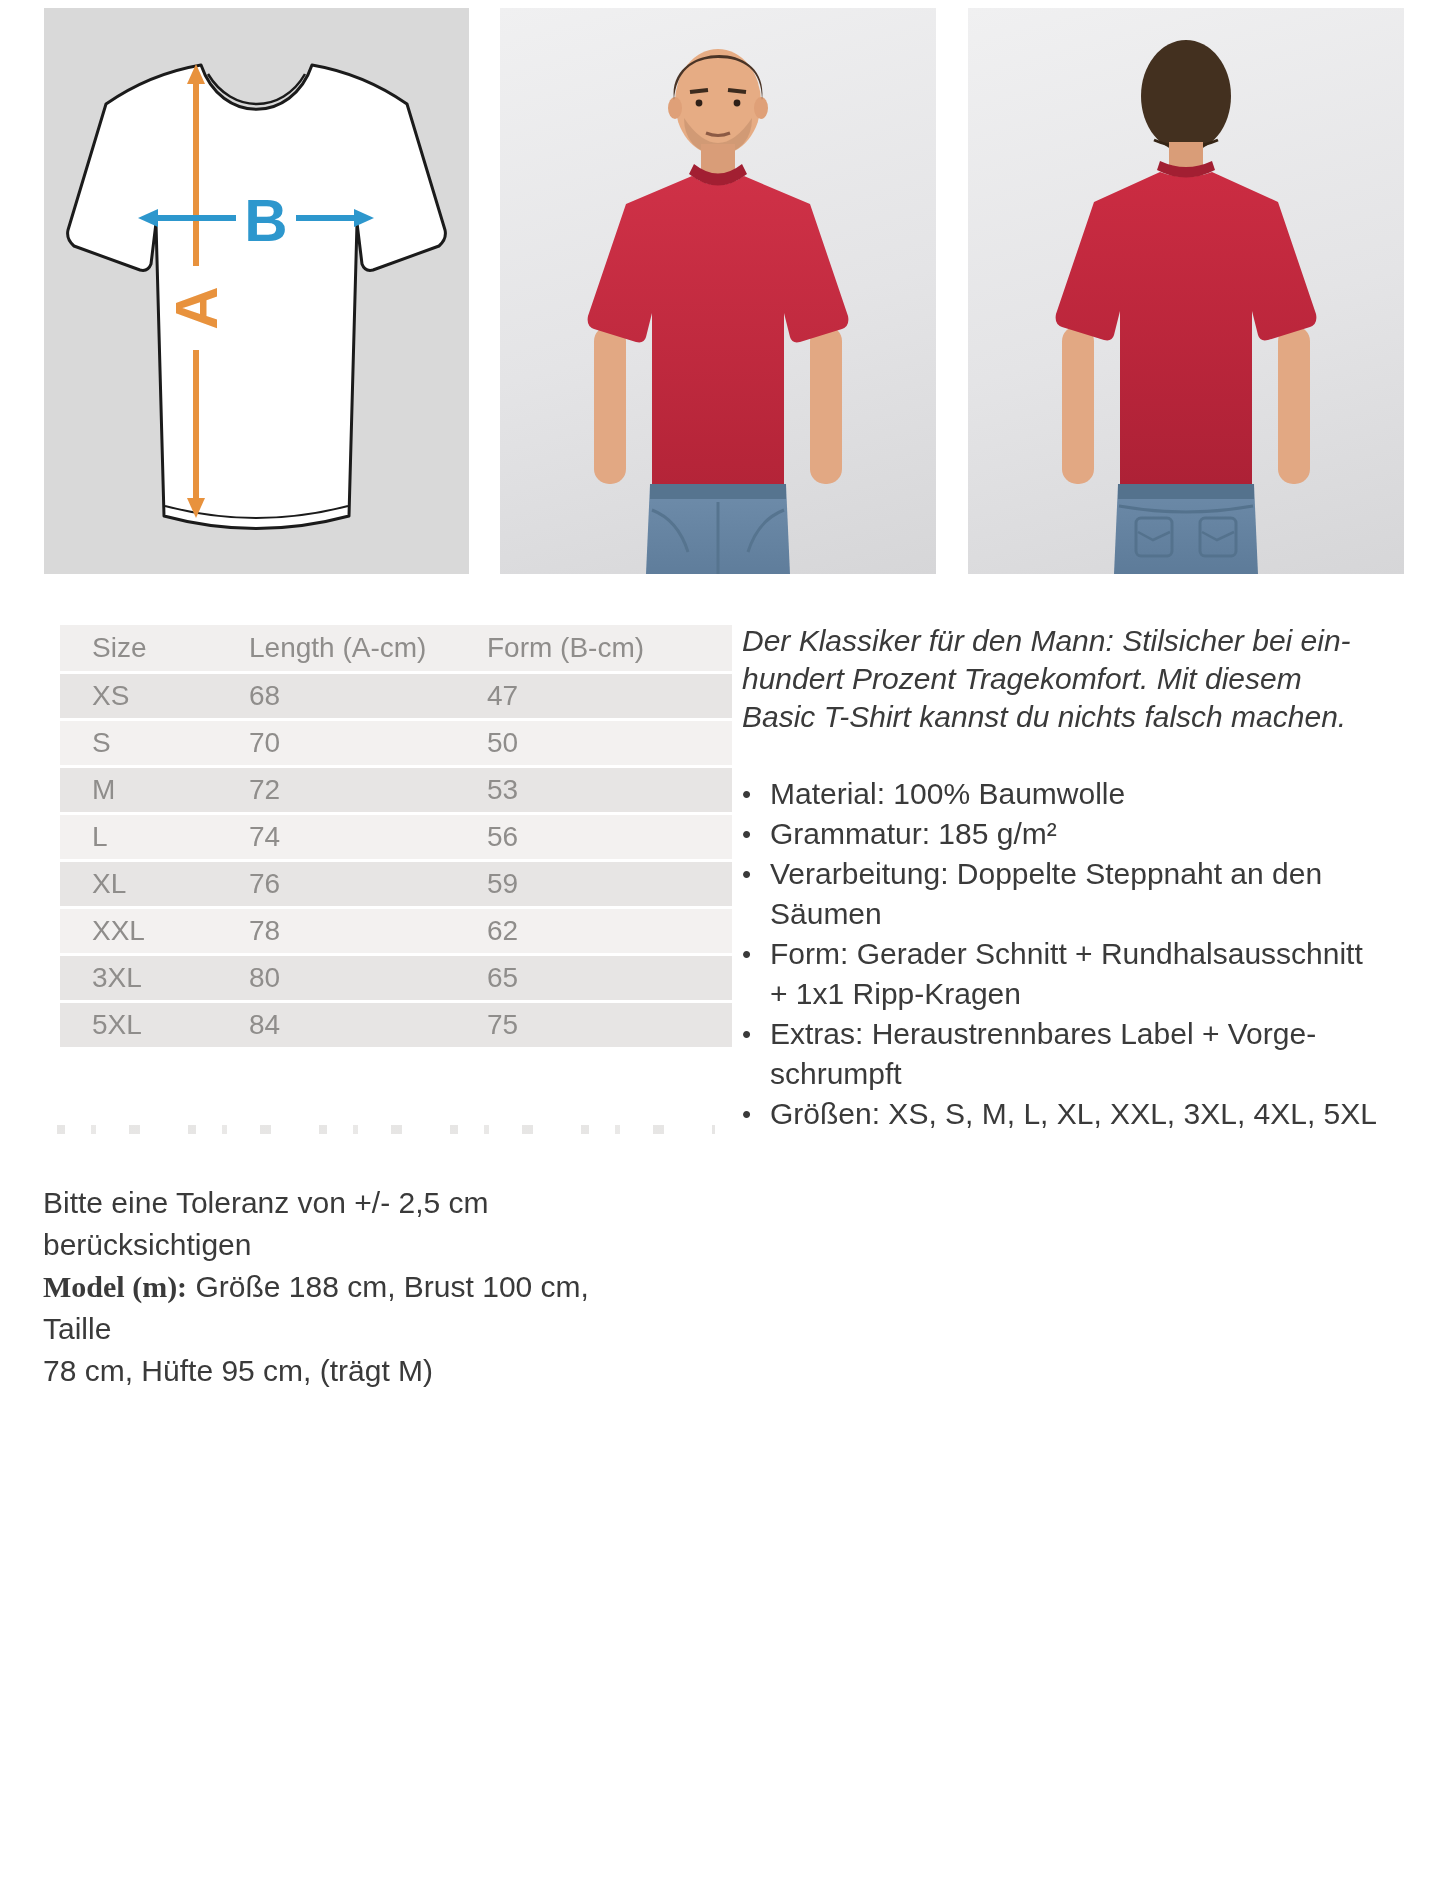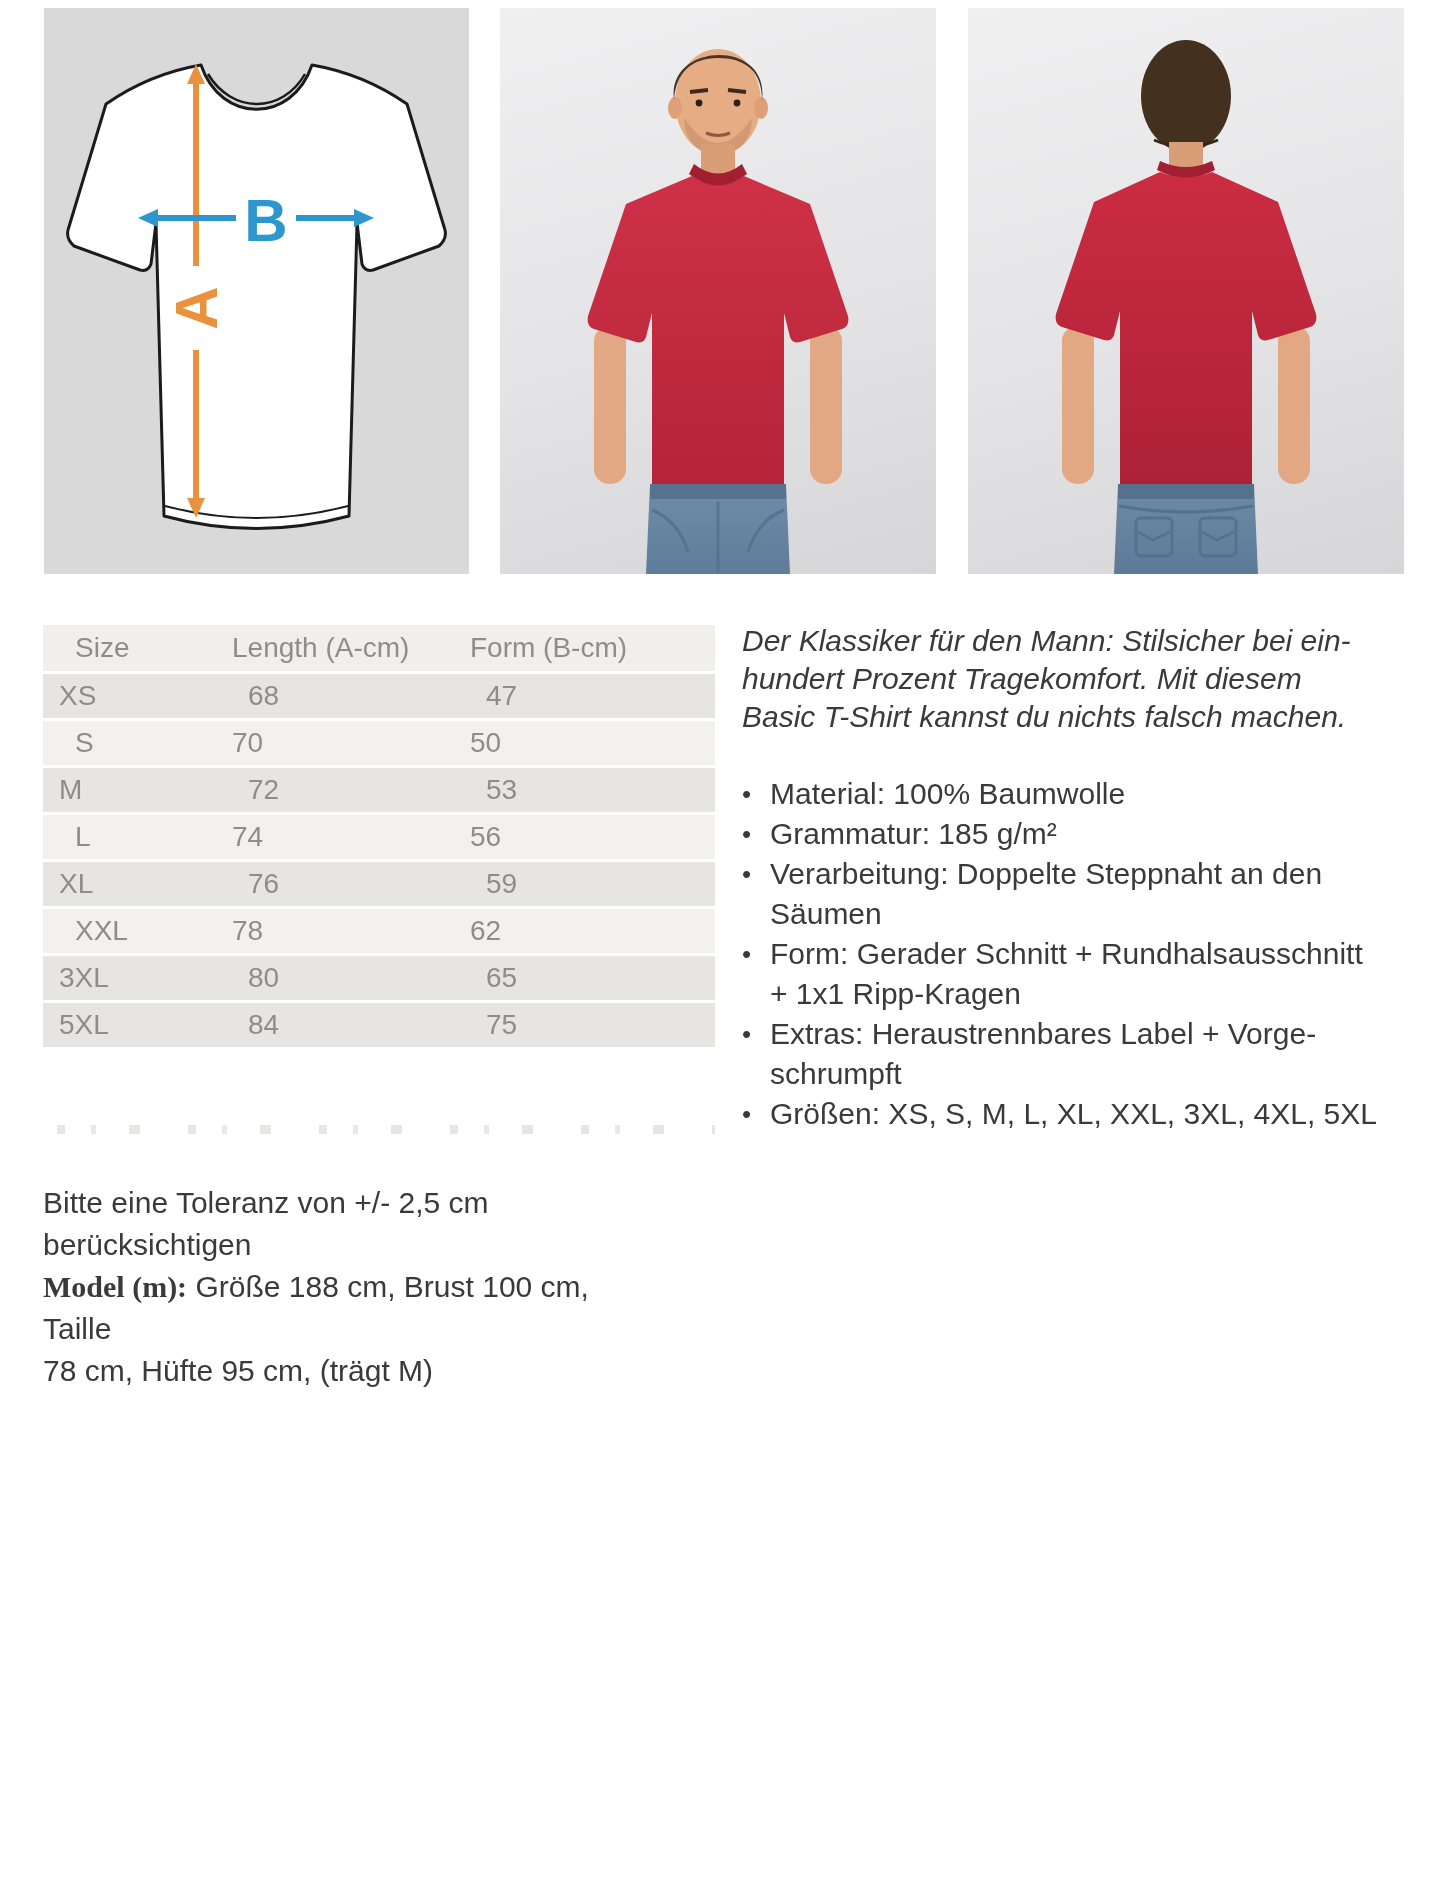--- a/index.html
+++ b/index.html
@@ -21,27 +21,27 @@
     font-family:"Liberation Sans","DejaVu Sans",sans-serif;
     color:var(--body-text);
   }
   .panel{position:absolute;top:8px;height:566px;overflow:hidden;}
   .panel svg{display:block;width:100%;height:100%;}
   #diagram-panel{left:44px;width:425px;background:var(--diagram-bg);}
   #front-panel{left:500px;width:436px;background:linear-gradient(165deg,#f0f0f1 0%,#e4e4e6 55%,#d6d6d8 100%);}
   #back-panel{left:968px;width:436px;background:linear-gradient(165deg,#f0f0f1 0%,#e4e4e6 55%,#d6d6d8 100%);}
 
   
-  #size-table-wrap{position:absolute;left:43px;top:625px;width:672px;}
+  #size-table-wrap{position:absolute;left:60px;top:625px;width:672px;}
   table{border-collapse:collapse;width:672px;font-size:28px;color:var(--table-text);}
   th,td{font-weight:400;text-align:left;height:47px;vertical-align:middle;border-bottom:3px solid #fff;}
   th:first-child,td:first-child{width:189px;padding-left:32px;}
   th:nth-child(2),td:nth-child(2){width:238px;}
   thead th{background:var(--table-head-bg);}
-  tbody tr.odd td{background:var(--row-odd);padding-left:16px;}
+  tbody tr.odd td{background:var(--row-odd);}
   tbody tr.even td{background:var(--row-even);}
 
   
   #clip-strip{
     position:absolute;left:43px;top:1125px;width:672px;height:9px;overflow:hidden;
     background:repeating-linear-gradient(90deg,
       transparent 0 14px,#d3d1cf 14px 22px,transparent 22px 48px,
       #d8d6d4 48px 53px,transparent 53px 86px,#d3d1cf 86px 97px,
       transparent 97px 131px);
     opacity:.55;

